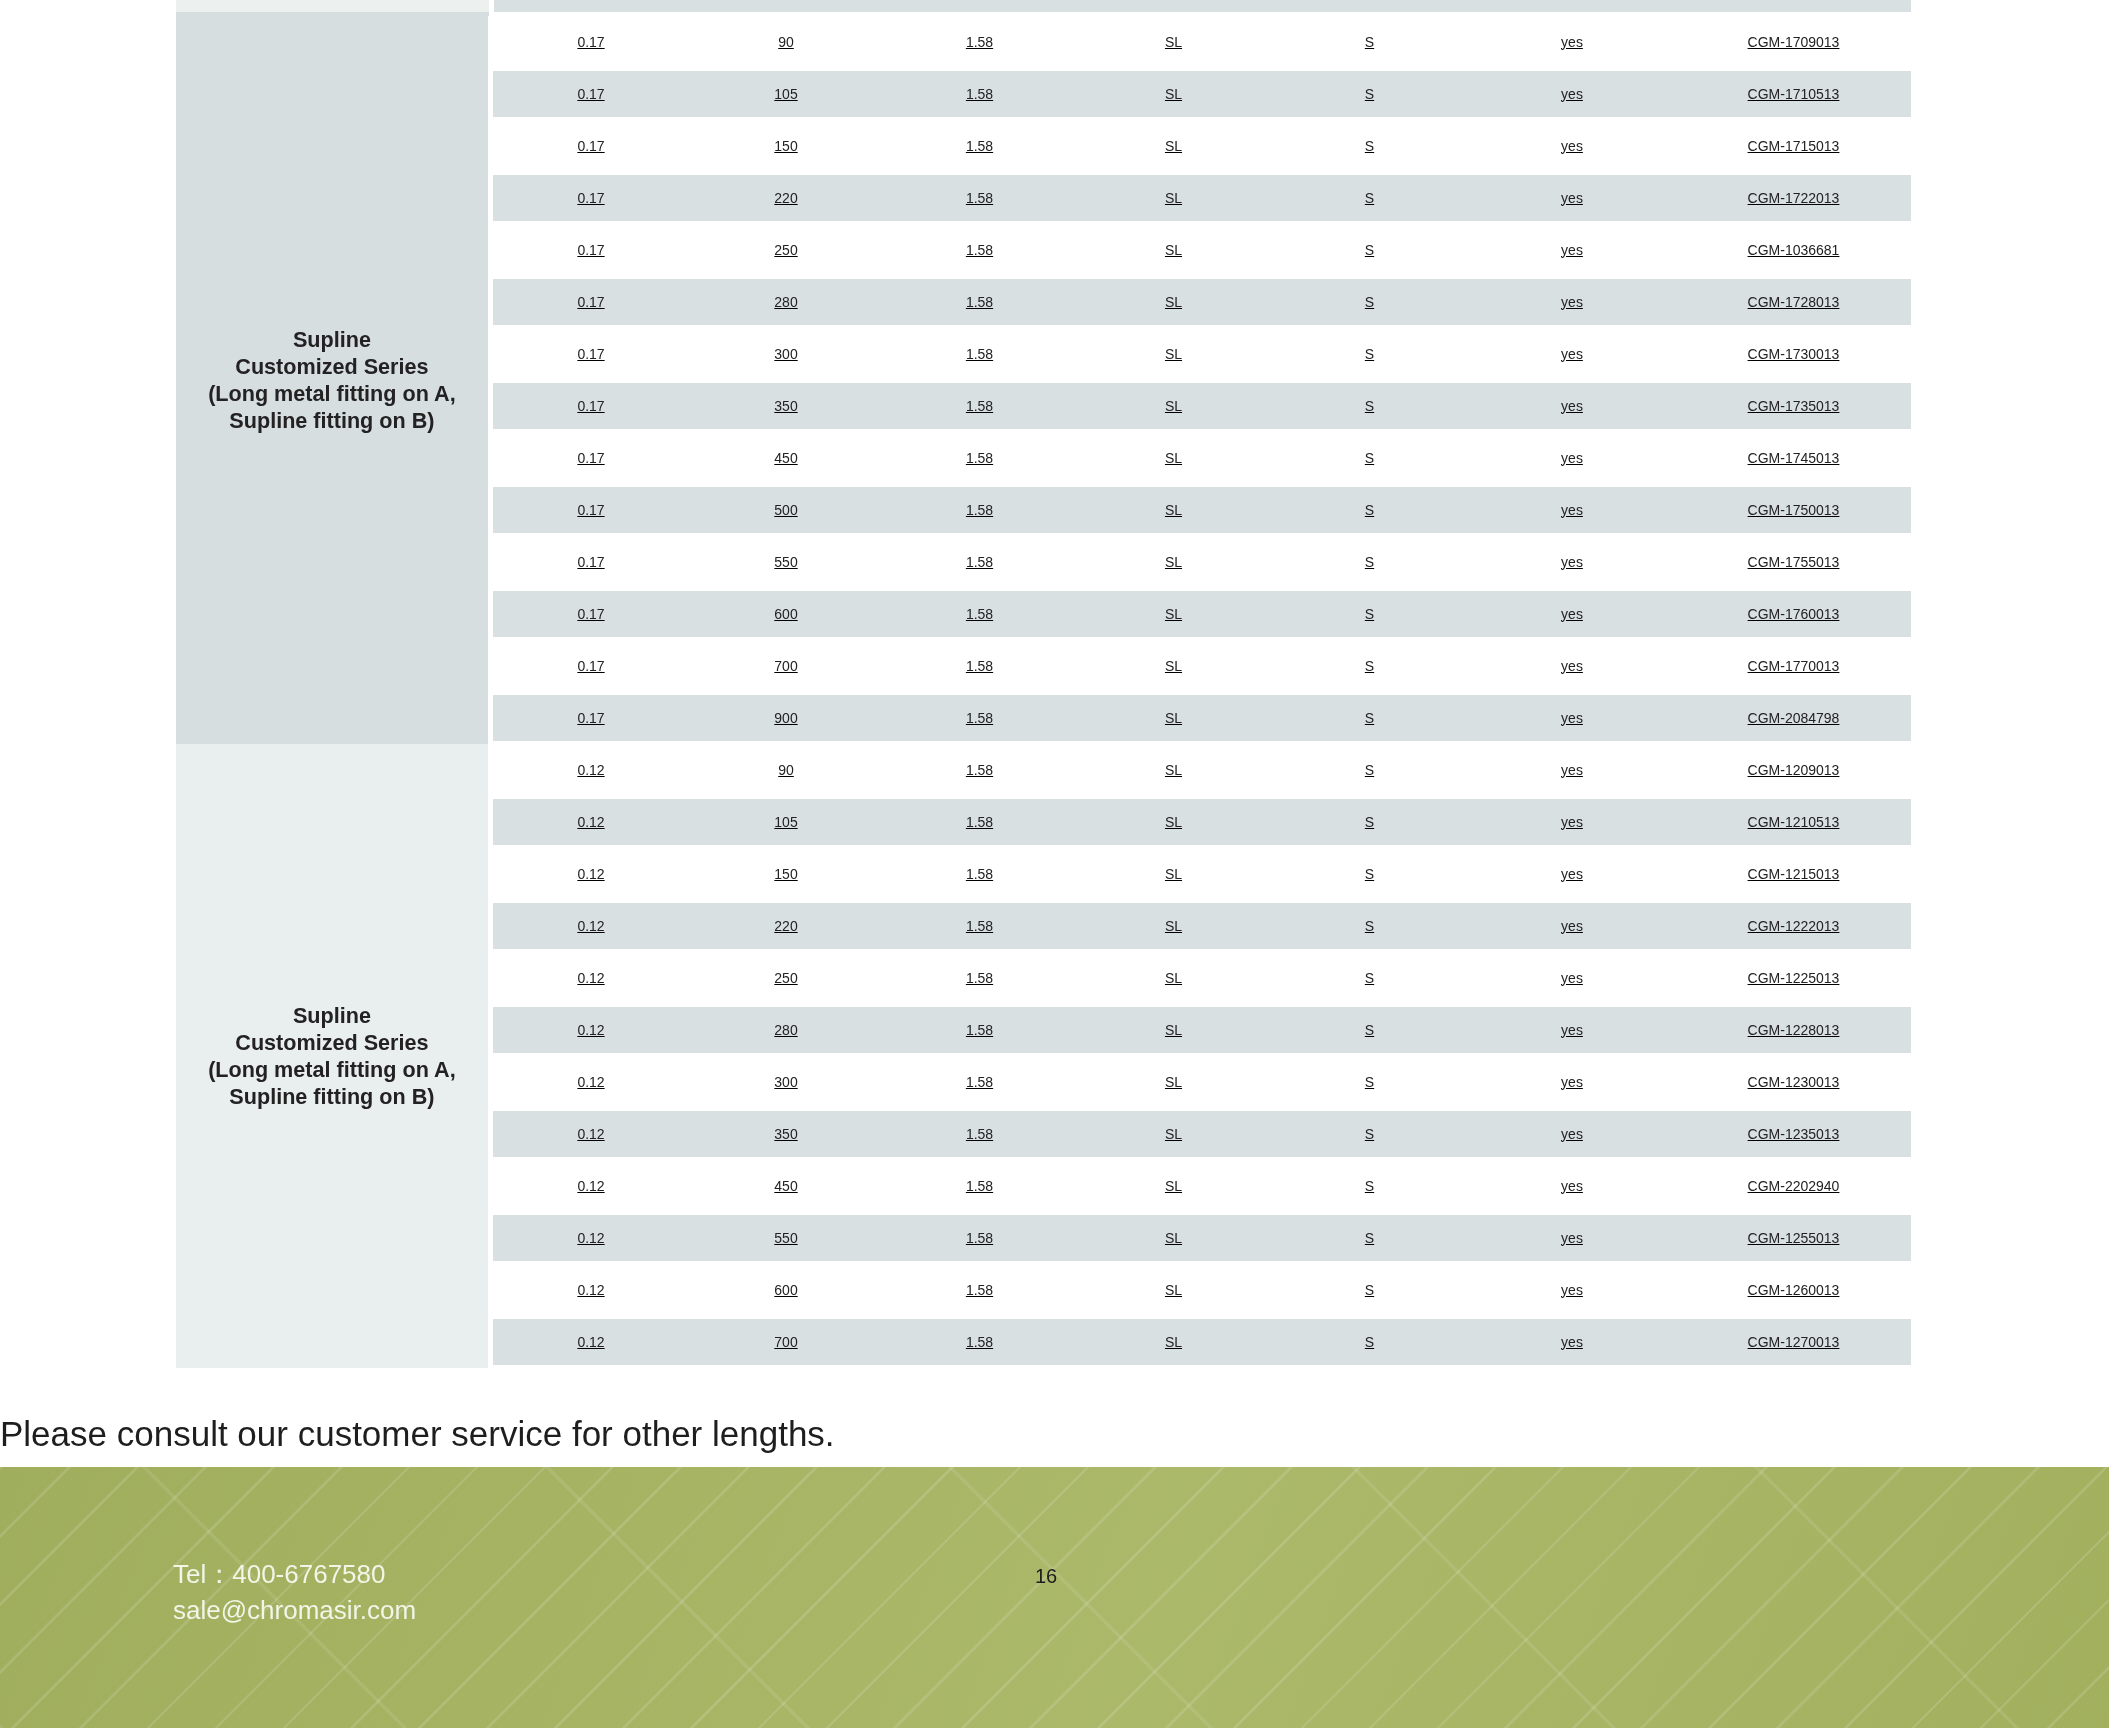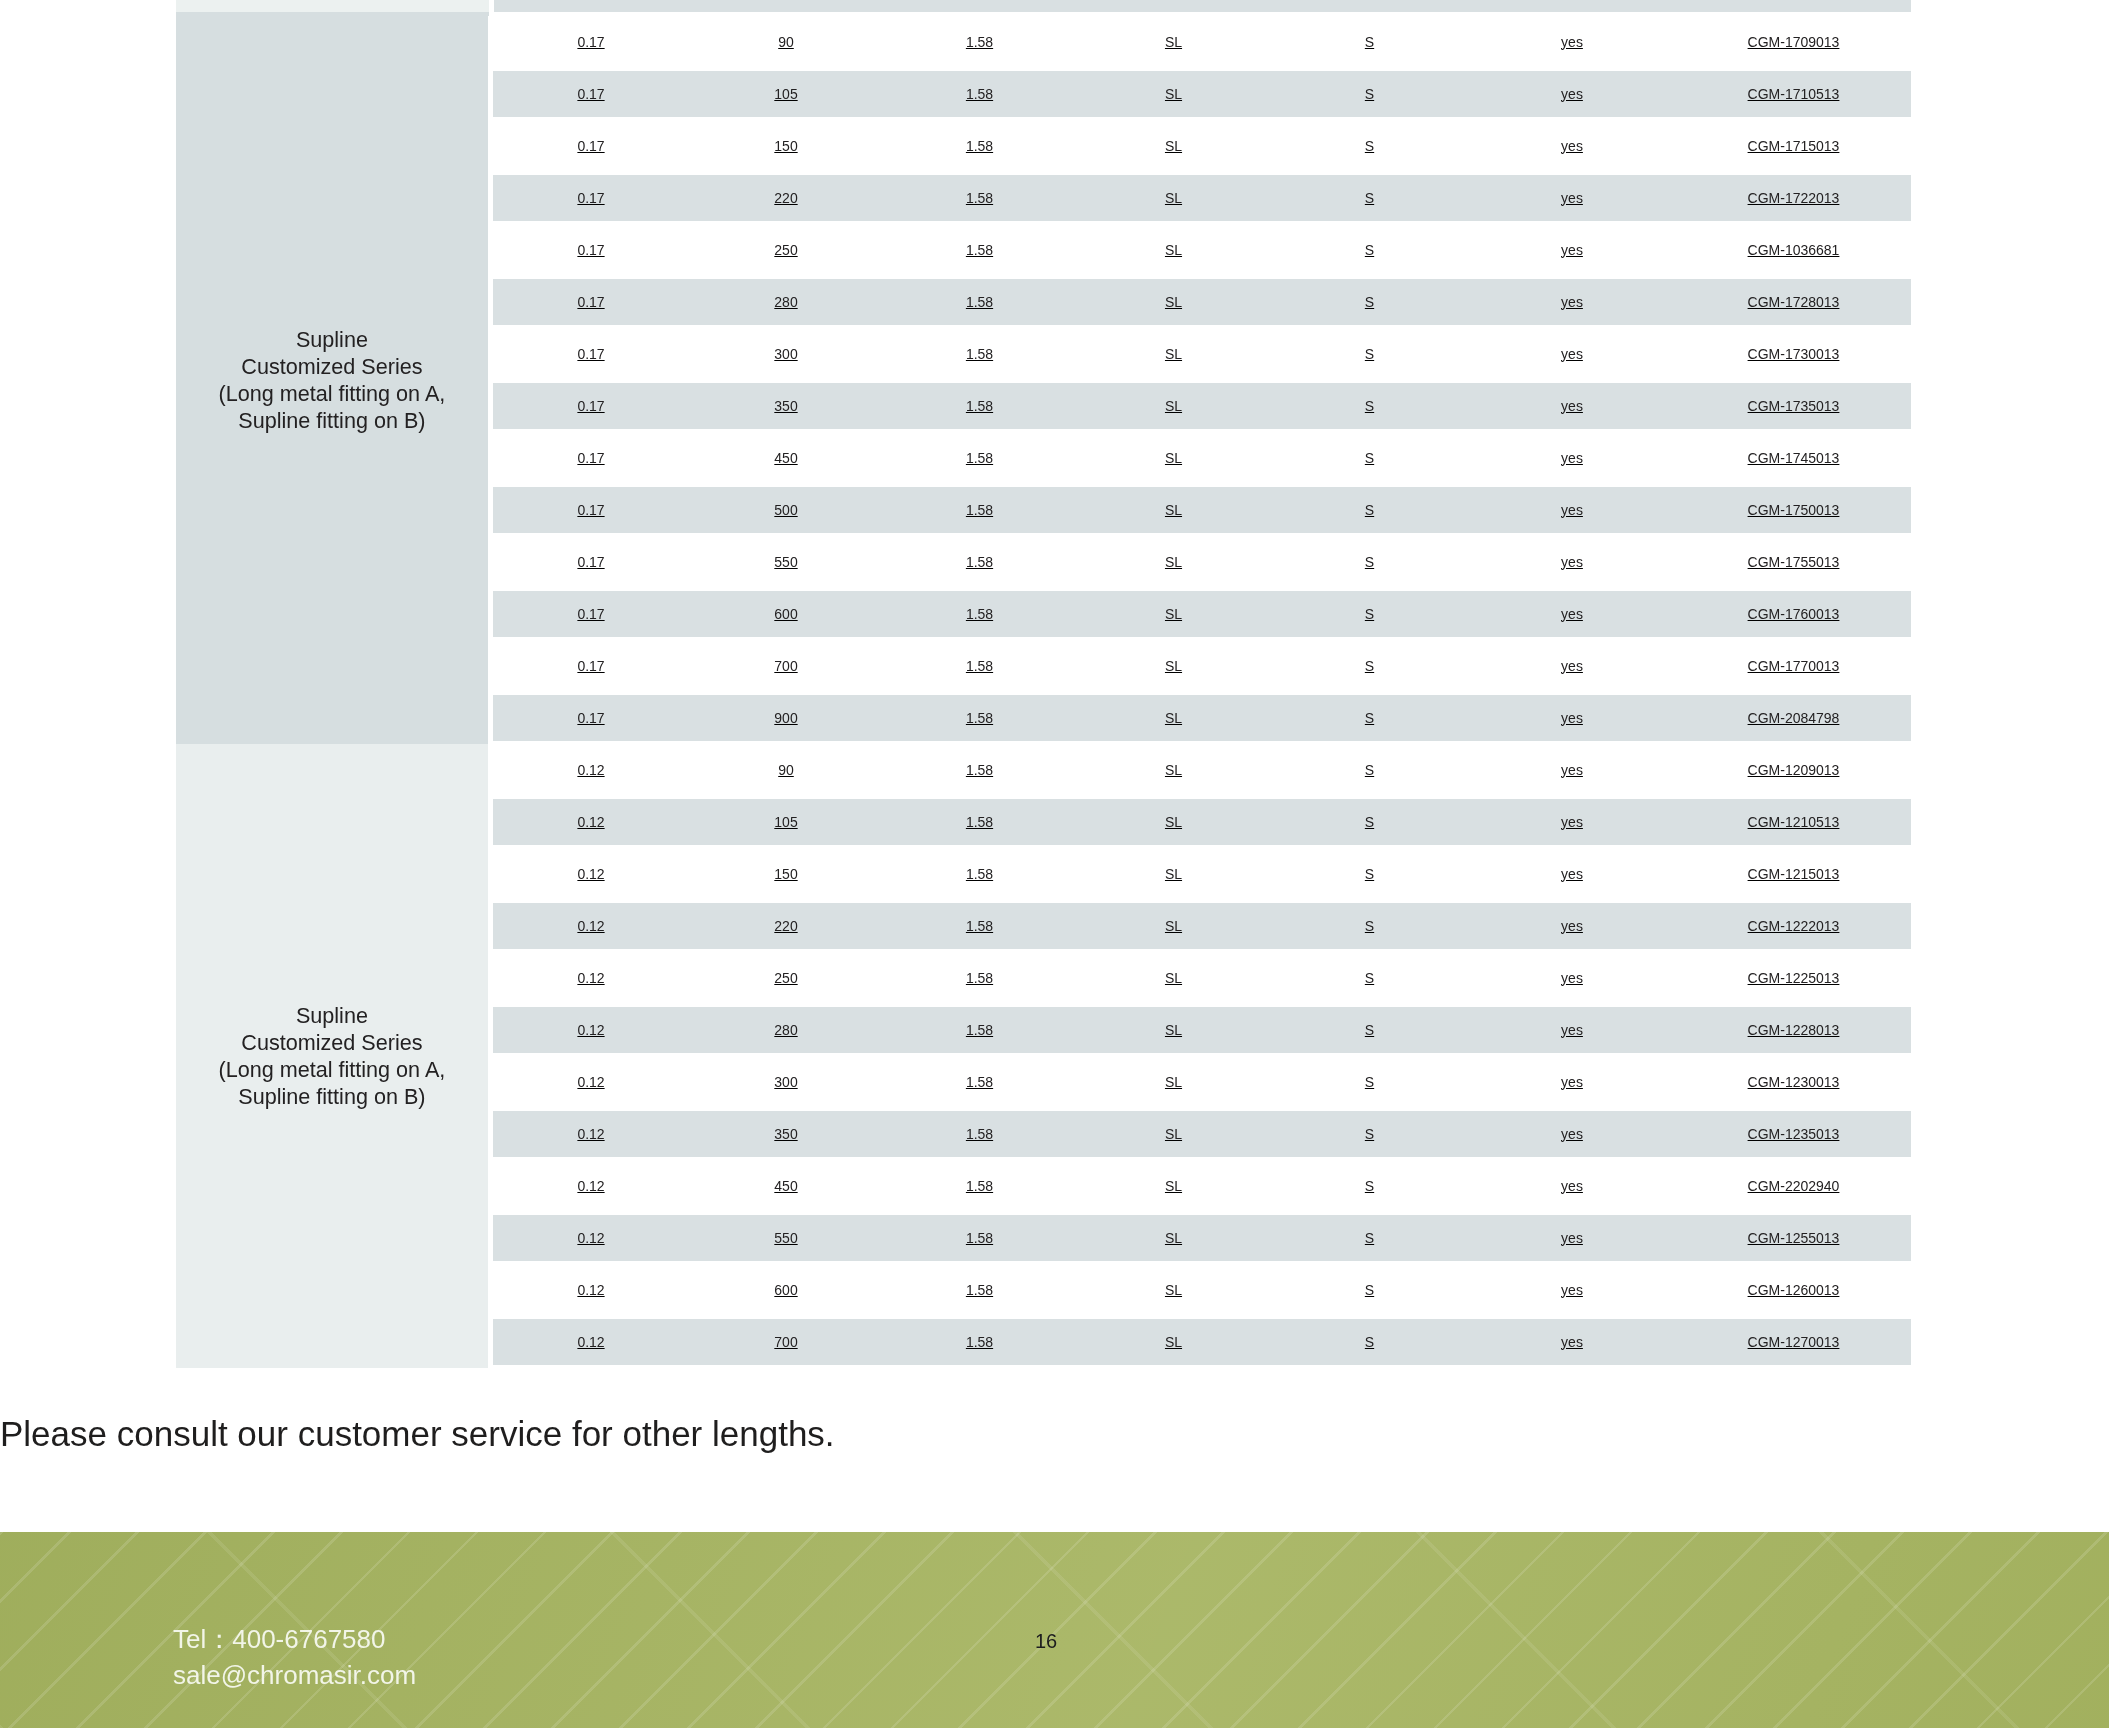--- a/index.html
+++ b/index.html
@@ -12,37 +12,37 @@
   .strip .s-label{width:313px; background:var(--strip-label,#ecf1f0);}
   .strip .s-gap{width:5.2px; background:#ffffff;}
   .strip .s-data{flex:1; background:var(--row-alt,#d9e0e2);}
   .spacer{display:flex; height:3.5px;}
   .spacer .s-label{width:313px; background:var(--g1-label,#d6dee0);}
   .spacer .s-rest{flex:1; background:#ffffff;}
 
   .group{display:flex; align-items:stretch;}
   .label-cell{width:313px; display:flex; flex-direction:column; align-items:center;
     justify-content:center; text-align:center; font-size:21.6px; line-height:27px;
-    color:#232122;}
+    color:#232122;font-weight:bold;}
   .vgap{width:5.2px; background:#ffffff;}
   .rows{flex:1; display:flex; flex-direction:column;}
   .row{display:flex; height:52px; box-sizing:border-box; background:#ffffff;text-decoration:underline;}
   .row.alt{background:var(--row-alt,#d9e0e2); border-top:3.5px solid #ffffff;
     border-bottom:3.5px solid #ffffff; background-clip:padding-box;}
   .c{display:flex; align-items:center; justify-content:center; height:100%;
 Colors     font-size:23px; color:#232122; white-space:nowrap;}
   .c1{width:196px}.c2{width:194px}.c3{width:193px}.c4{width:195px}
   .c5{width:197px}.c6{width:208px}.c7{width:235px}
 
   
   .consult{position:absolute; left:0; right:0; top:1413px; text-align:left;
     font-size:35px; line-height:42px; color:#1f1e1e;}
 
   
-  .footer{position:absolute; left:0; bottom:0; width:100%; height:197px;
+  .footer{position:absolute; left:0; bottom:0; width:100%; height:262px;
     background-color:var(--footer-green,#a7b562);
     background-image:
       repeating-linear-gradient(135deg, rgba(255,255,255,0.13) 0px, rgba(255,255,255,0.13) 2.6px, rgba(255,255,255,0) 2.6px, rgba(255,255,255,0) 48px),
       repeating-linear-gradient(45deg, rgba(255,255,255,0.09) 0px, rgba(255,255,255,0.09) 3.5px, rgba(255,255,255,0) 3.5px, rgba(255,255,255,0) 285px),
       linear-gradient(110deg, rgba(70,90,25,0.08) 0%, rgba(255,255,255,0.05) 55%, rgba(70,90,25,0.05) 100%);}
   .contact{position:absolute; left:173px; top:89px; font-size:26px; line-height:36px;
     color:#f2f5e8;}
   .pagenum{position:absolute; left:1020px; top:98px; width:52px; text-align:center;
     font-size:20px; color:#1c1c1e;}
 </style>

